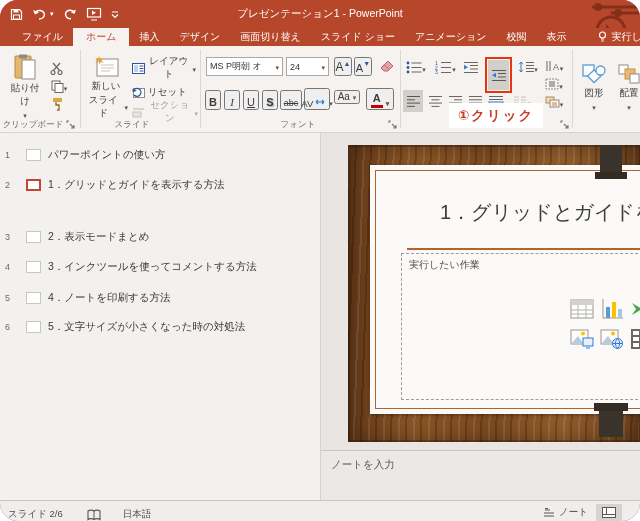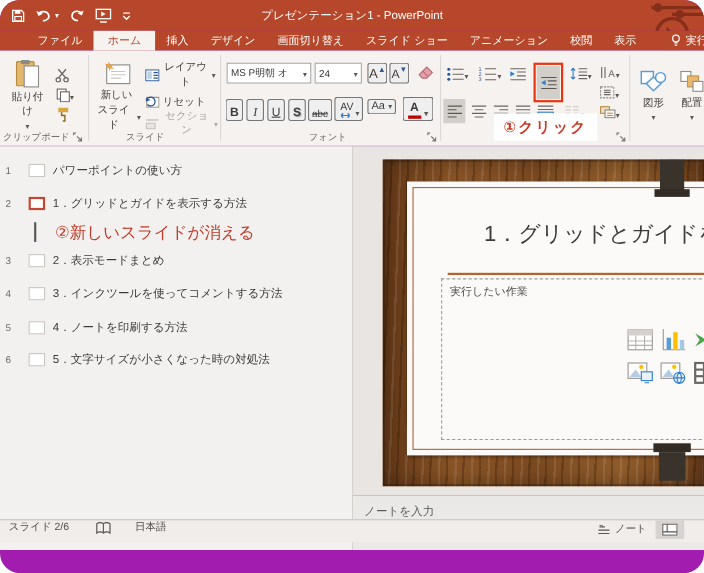--- a/index.html
+++ b/index.html
@@ -8,21 +8,21 @@
   .app { position:relative; width:640px; height:521px; background:#a21caf; overflow:hidden;border-radius:18px; }
 
   
   .titlebar { position:absolute; left:0; top:0; width:640px; height:28px; background:#B7472A; }
   .qat { position:absolute; left:10px; top:4px; display:flex; align-items:center; gap:9px; }
   .qat .qbtn { display:flex; align-items:center; gap:2px; height:20px; cursor:default; }
   .title-text { position:absolute; left:0; right:0; top:7px; text-align:center; color:#FFFFFF; font-size:10.5px; }
   .watermark { position:absolute; right:0; top:0; pointer-events:none; opacity:.55; }
 
   
-  .tabbar { position:absolute; left:0; top:28px; width:640px; height:18px; background:#B7472A; display:flex; align-items:stretch; padding-left:24px; }
+  .tabbar { position:absolute; left:0; top:28px; width:640px; height:18px; background:#B7472A; display:flex; align-items:stretch; padding-left:12px; }
   .tab { color:#FFFFFF; font-size:10px; padding:0 10px; display:flex; align-items:center; white-space:nowrap; cursor:default; }
   .tab.active { background:#F5F2F0; color:#B7472A; padding:0 13px; }
   .tab.tellme { margin-left:12px; gap:4px; }
 
   
   .ribbon { position:absolute; left:0; top:46px; width:640px; height:87px; background:#F5F2F0; border-bottom:1px solid #D8D4D0; }
   .gsep { position:absolute; top:4px; height:78px; width:1px; background:#DCD8D4; }
   .glabel { position:absolute; font-size:8.5px; color:#6A6663; text-align:center; white-space:nowrap; }
   .launcher { position:absolute; width:9px; height:9px; }
   .rbtn { position:absolute; background:none; border:none; cursor:default; display:flex; align-items:center; justify-content:center; }
@@ -62,21 +62,21 @@
   .title-rule { position:absolute; left:37px; right:0; top:83px; height:2px; background:#B5622F; }
   .body-ph { position:absolute; left:31px; top:88px; width:252px; height:147px; border:1px dashed #9D9D9D; cursor:default; }
   .body-ph-text { position:absolute; left:7px; top:4px; font-size:10px; color:#4C4C4C; font-family:"Liberation Serif","DejaVu Serif",serif; }
   .ph-grid { position:absolute; left:168px; top:44px; display:grid; grid-template-columns:repeat(3,24px); grid-auto-rows:22px; column-gap:6px; row-gap:8px; }
   .tape { position:absolute; background:#3A332B; }
   .tape-cap { position:absolute; background:#332C25; }
   .notes-pane { position:absolute; left:0; right:0; top:317px; bottom:0; background:#EBE9E7; border-top:1px solid #C9C5C1; }
   .notes-text { position:absolute; left:10px; top:7px; font-size:10.5px; color:#5A5A5A; cursor:default; }
 
   
-  .statusbar { position:absolute; left:0; top:472px; width:640px; height:21px; background:#F0EDEB; border-top:1px solid #C8C4C0; display:flex; align-items:flex-start; font-size:9.5px; color:#4F4B48; }
+  .statusbar { position:absolute; left:0; top:500px; width:640px; height:21px; background:#F0EDEB; border-top:1px solid #C8C4C0; display:flex; align-items:flex-end; font-size:9.5px; color:#4F4B48; }
   .sb-left { display:flex; align-items:center; gap:0; padding-left:8px; }
   .sb-right { margin-left:auto; display:flex; align-items:center; padding-right:18px; gap:8px; }
   .sb-item { display:flex; align-items:center; gap:4px; cursor:default; }
   .view-btn { width:26px; height:17px; background:#D7D3D0; display:flex; align-items:center; justify-content:center; }
   svg { display:block; }
 </style>
 </head>
 <body>
 
 <div class="app">
@@ -297,21 +297,21 @@
     <button class="fbtn" style="left:243px;top:44px;width:16px;height:20px;text-decoration:underline">
         <span>U</span>
       </button>
     <button class="fbtn" style="left:262px;top:44px;width:16px;height:20px;font-weight:bold;text-shadow:1px 1px 1px #AAA">
         <span>S</span>
       </button>
     <button class="fbtn" style="left:280px;top:44px;width:22px;height:20px;font-size:9px;text-decoration:line-through">
         <span>abc</span>
       </button>
     <button class="fbtn" style="left:304px;top:42px;width:26px;height:22px;font-size:9.5px">
-      <span style="display:flex;flex-direction:column;align-items:flex-end;line-height:1">
+      <span style="display:flex;flex-direction:row;align-items:flex-start;line-height:1">
         <span>AV</span>
         <svg width="14" height="6" viewBox="0 0 14 6">
             <path d="M3 3 h8 M3 3 l2-2 M3 3 l2 2 M11 3 l-2-2 M11 3 l-2 2" stroke="#2B7CD3" fill="none" stroke-width="1.1"></path>
           </svg>
       </span>
         <span class="dd" style="margin-left:2px"></span>
     </button>
     <button class="fbtn" style="left:334px;top:44px;width:26px;height:14px;font-size:10px">
         <span>Aa</span>
         <span class="dd" style="margin-left:3px"></span>
@@ -463,24 +463,20 @@
     <div class="outline-pane">
       <div class="orow" style="top:11px">
         <span class="onum">1</span>
         <span class="othumb"></span>
         <span class="otext">パワーポイントの使い方</span>
       </div>
       <div class="orow" style="top:41px">
         <span class="onum">2</span>
         <span class="othumb current"></span>
         <span class="otext">1．グリッドとガイドを表示する方法</span>
-      </div>
-      <div class="oannot">
-        <span class="ocursor"></span>
-        <span class="oannot-text">②新しいスライドが消える</span>
       </div>
       <div class="orow" style="top:93px">
         <span class="onum">3</span>
         <span class="othumb"></span>
         <span class="otext">2．表示モードまとめ</span>
       </div>
       <div class="orow" style="top:123px">
         <span class="onum">4</span>
         <span class="othumb"></span>
         <span class="otext">3．インクツールを使ってコメントする方法</span>

